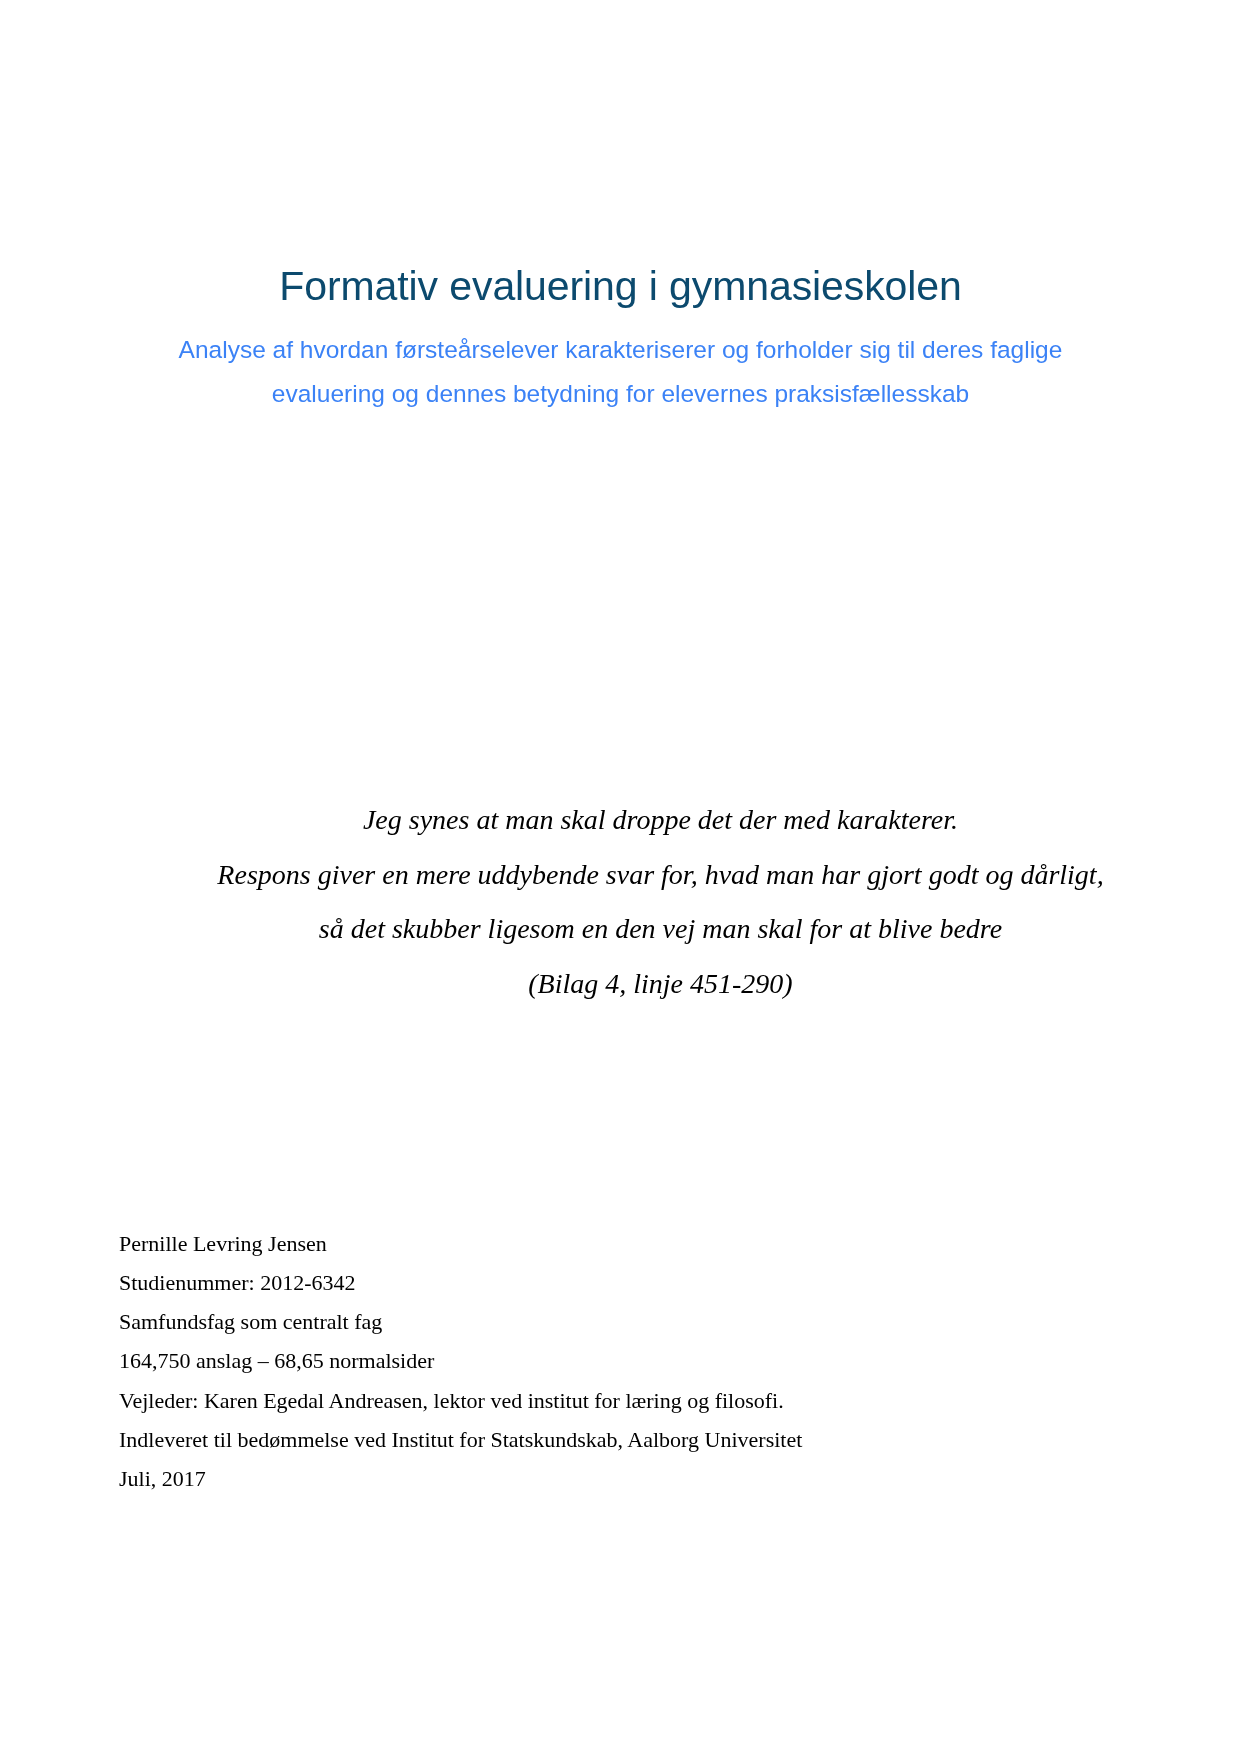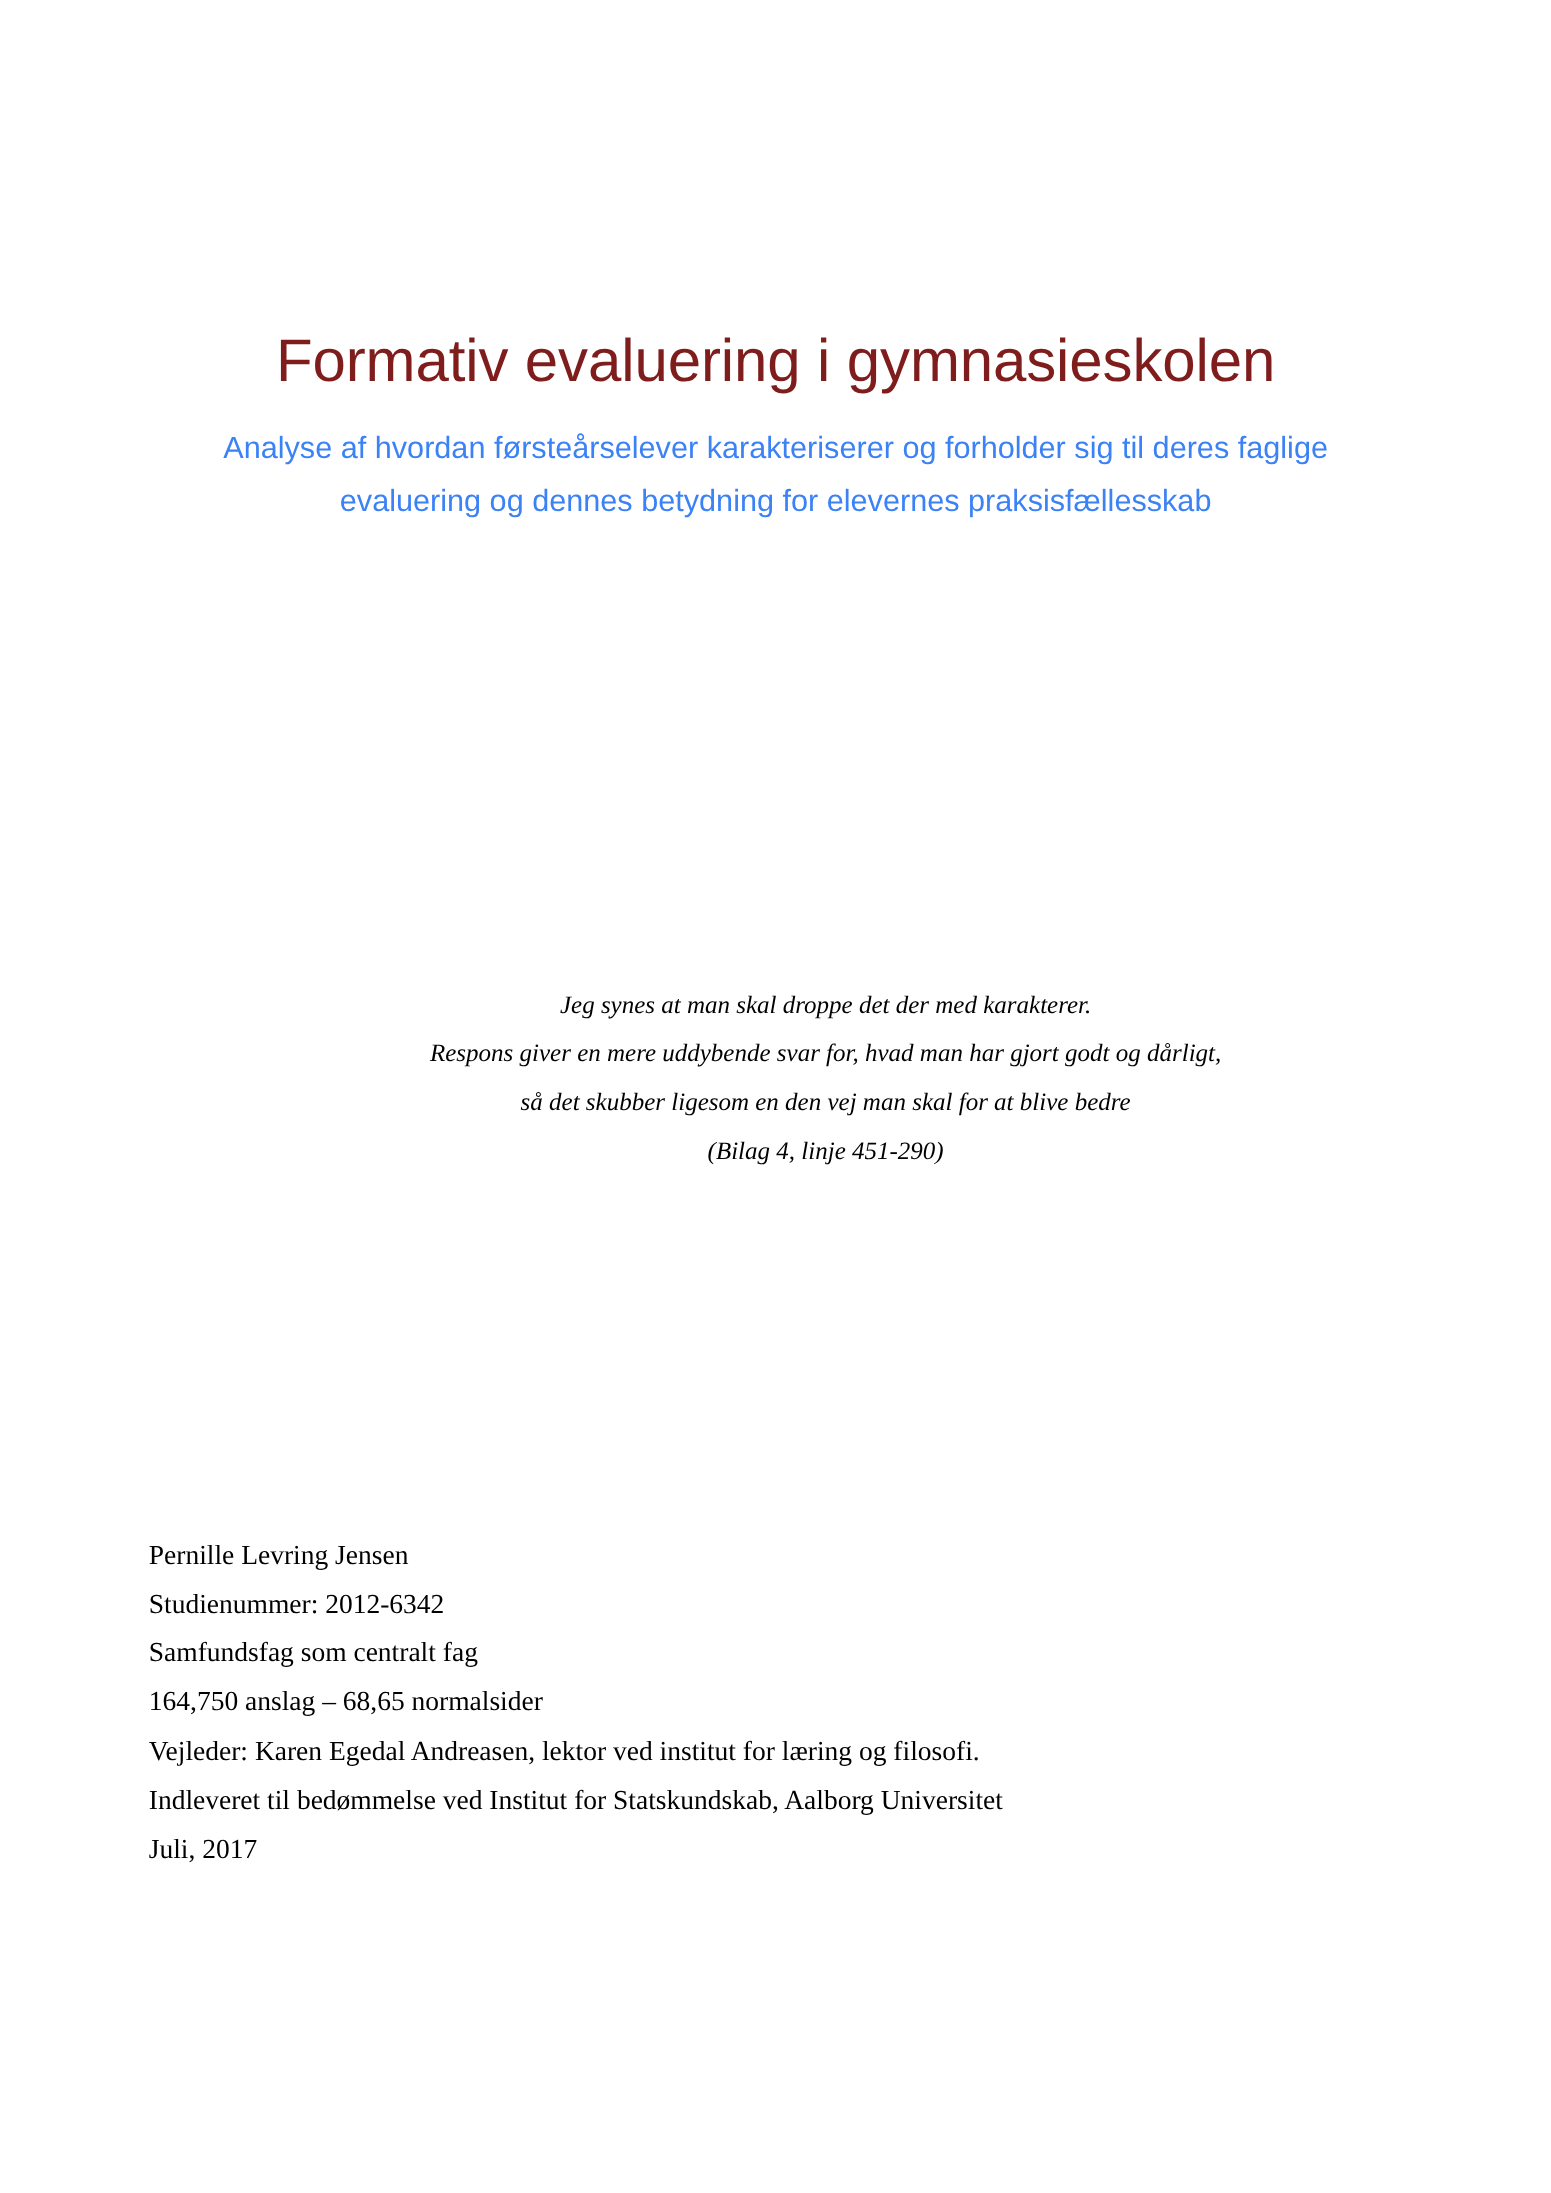--- a/index.html
+++ b/index.html
@@ -23,23 +23,23 @@
   .title-block {
     position: absolute;
     left: 124px;
     top: 262px;
     width: 993px;
     text-align: center;
   }
 
   .doc-title {
     font-family: "Liberation Sans", sans-serif;
-    font-size: 48px;
+    font-size: 41px;
     font-weight: 400;
-    color: #7f1d1d;
+    color: #0c4a6e;
     line-height: 1.18;
     letter-spacing: -0.1px;
     margin: 0;
     padding: 0;
   }
 
   .doc-subtitle {
     font-family: "Liberation Sans", sans-serif;
     font-size: 24.5px;
     font-weight: 400;
@@ -51,21 +51,21 @@
 
   
   .quote-block {
     position: absolute;
     left: 124px;
     top: 765px;
     width: 993px;
     text-align: center;
     font-family: "Liberation Serif", serif;
     font-style: italic;
-    font-size: 20px;
+    font-size: 28px;
     color: #000000;
     line-height: 1.95;
   }
 
   .quote-line {
     display: block;
     white-space: nowrap;
   }
 
   .quote-source {

